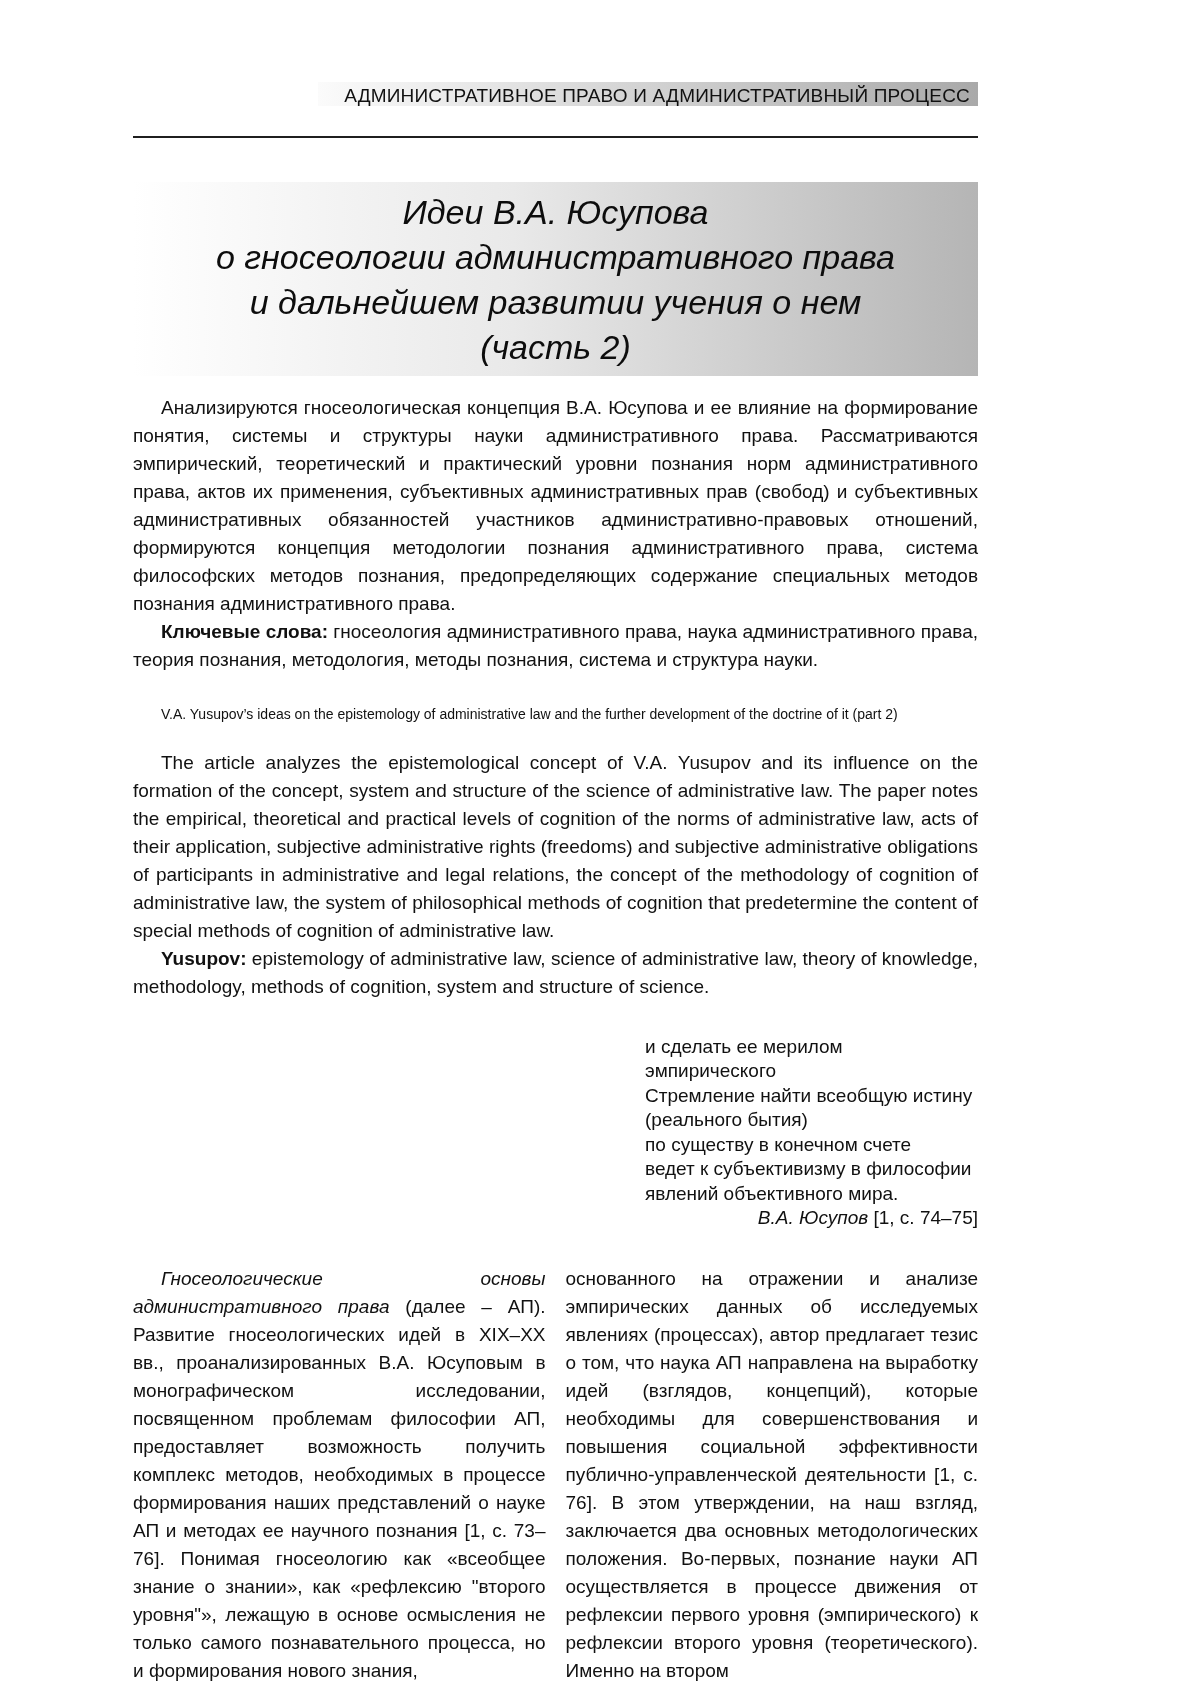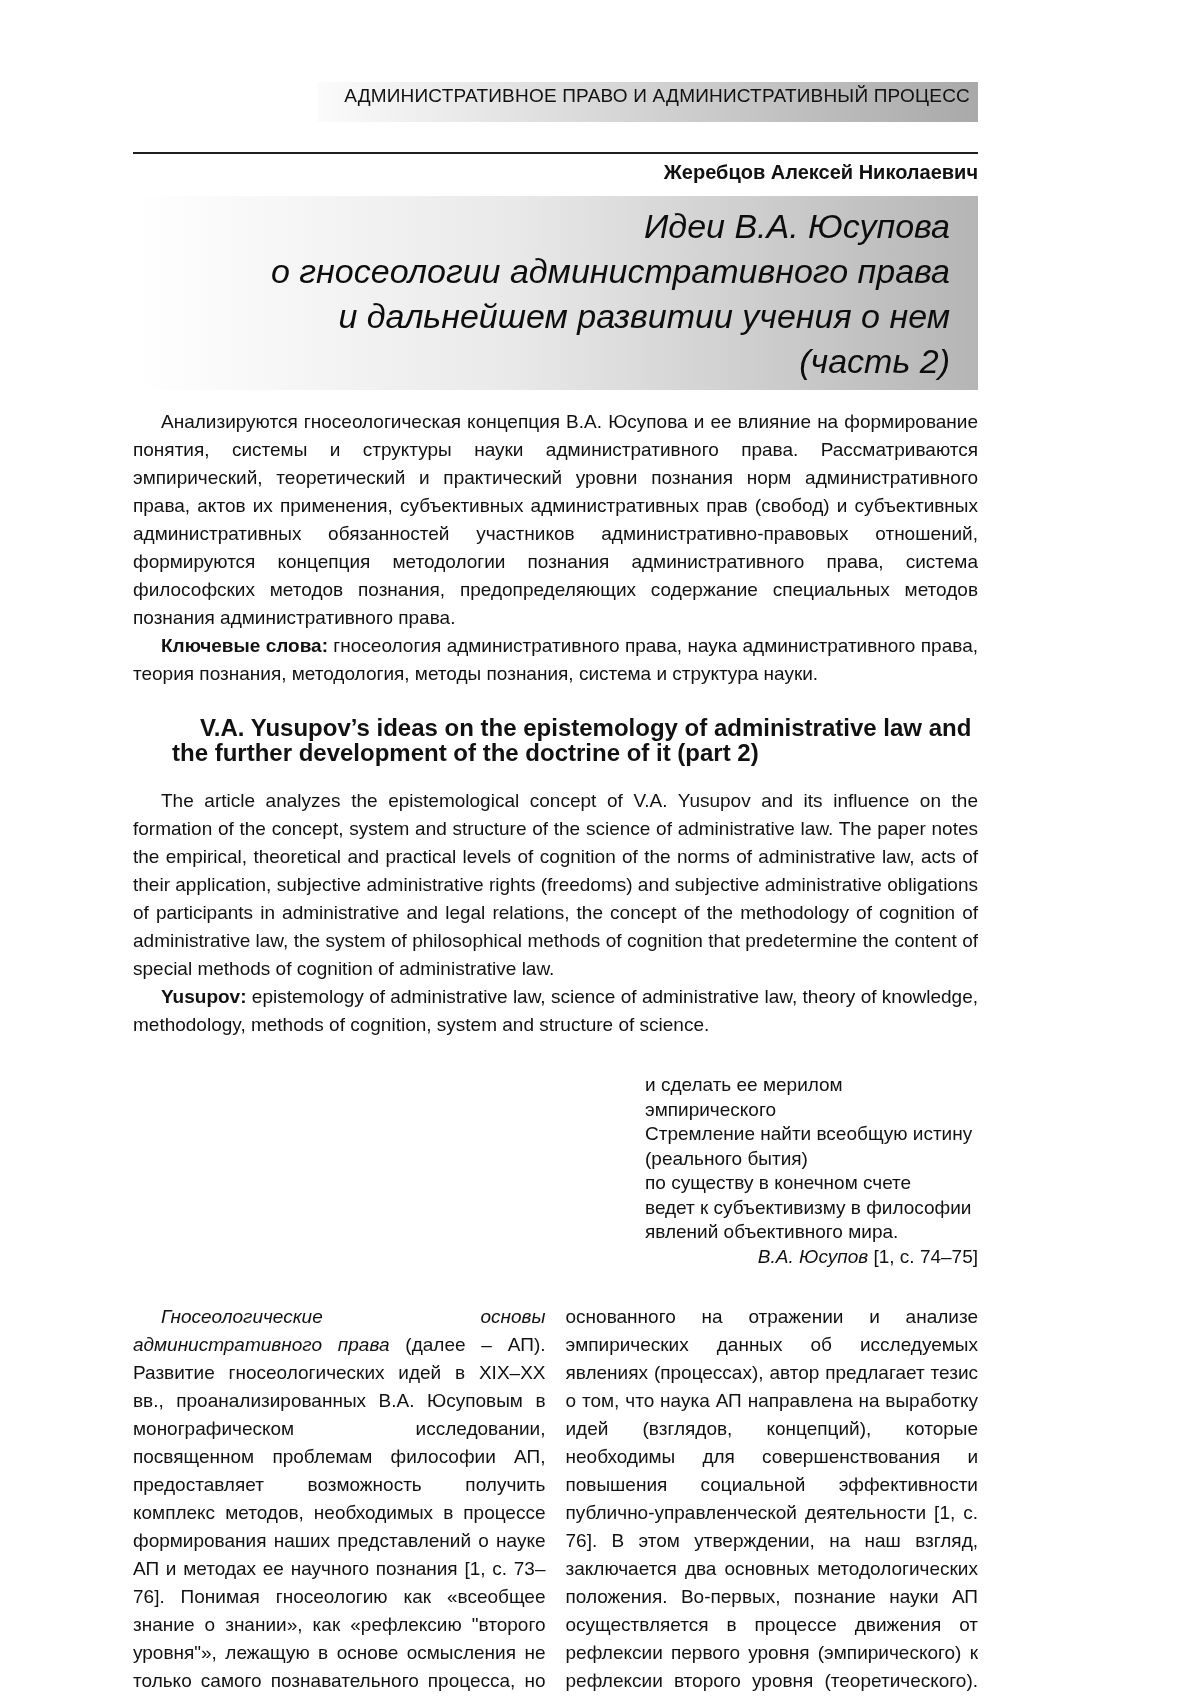--- a/index.html
+++ b/index.html
@@ -23,63 +23,62 @@
   .header-row {
     margin-top: 82px;
     text-align: right;
   }
   .header-band {
     display: inline-block;
     background: linear-gradient(to right, var(--band-start, #fbfbfb), var(--band-end, #a9a9a9));
     font-size: 19px;
     line-height: 21px;
     letter-spacing: 0.2px;
-    padding: 3px 8px 16px 26px;
+    padding: 3px 8px 0 26px;
     white-space: nowrap;
   }
   .rule {
     margin-top: 30px;
     border-top: 2px solid #1f1f1f;
     height: 0;
   }
   .author-line {
     margin-top: 6px;
     text-align: right;
     font-weight: bold;
     font-size: 20px;
     line-height: 24px;
   }
   
   .title-box {
-    margin-top: 12px;
+    margin-top: 44px;
     background: linear-gradient(to right, var(--title-start, #ffffff) 0%, #e9e9e9 45%, var(--title-end, #b5b5b5) 100%);
-    text-align: right;
+    text-align: center;
     font-style: italic;
     font-size: 34px;
     line-height: 45px;
-    padding: 8px 28px 6px 14px;
+    padding: 8px 14px 6px 14px;
     color: #0d0d0d;
   }
   
   .para {
     font-size: 19px;
     line-height: 28px;
     text-align: justify;
     margin: 0;
   }
   .indent { text-indent: 28px; }
   .abstract-ru { margin-top: 18px; }
   .kw-label { font-weight: bold; }
   .en-title {
     margin-top: 28px;
-    font-weight: bold;
-    font-size: 24px;
+    font-weight: normal;
+    font-size: 14px;
     line-height: 24.5px;
     text-align: left;
-    margin-left: 39px;
   }
   .abstract-en { margin-top: 22px; }
   
   .epigraph {
     margin-top: 34px;
     margin-left: 512px;
     width: 333px;
     font-size: 19px;
     line-height: 24.5px;
   }
@@ -116,21 +115,20 @@
 <body>
 
 <div class="content">
 
   <div class="header-row">
     <span class="header-band">АДМИНИСТРАТИВНОЕ ПРАВО И АДМИНИСТРАТИВНЫЙ ПРОЦЕСС</span>
   </div>
 
   <div class="rule"></div>
 
-  <div class="author-line">Жеребцов Алексей Николаевич</div>
 
   <div class="title-box">
     <div>Идеи В.А. Юсупова</div>
     <div>о гносеологии административного права</div>
     <div>и дальнейшем развитии учения о нем</div>
     <div>(часть 2)</div>
   </div>
 
   <p class="para indent abstract-ru" lang="ru">Анализируются гносеологическая концепция В.А. Юсупова и ее влияние на формирование понятия, системы и структуры науки административного права. Рассматриваются эмпирический, теоретический и практический уровни познания норм административного права, актов их применения, субъективных административных прав (свобод) и субъективных административных обязанностей участников административно-правовых отношений, формируются концепция методологии познания административного права, система философских методов познания, предопределяющих содержание специальных методов познания административного права.</p>
 

